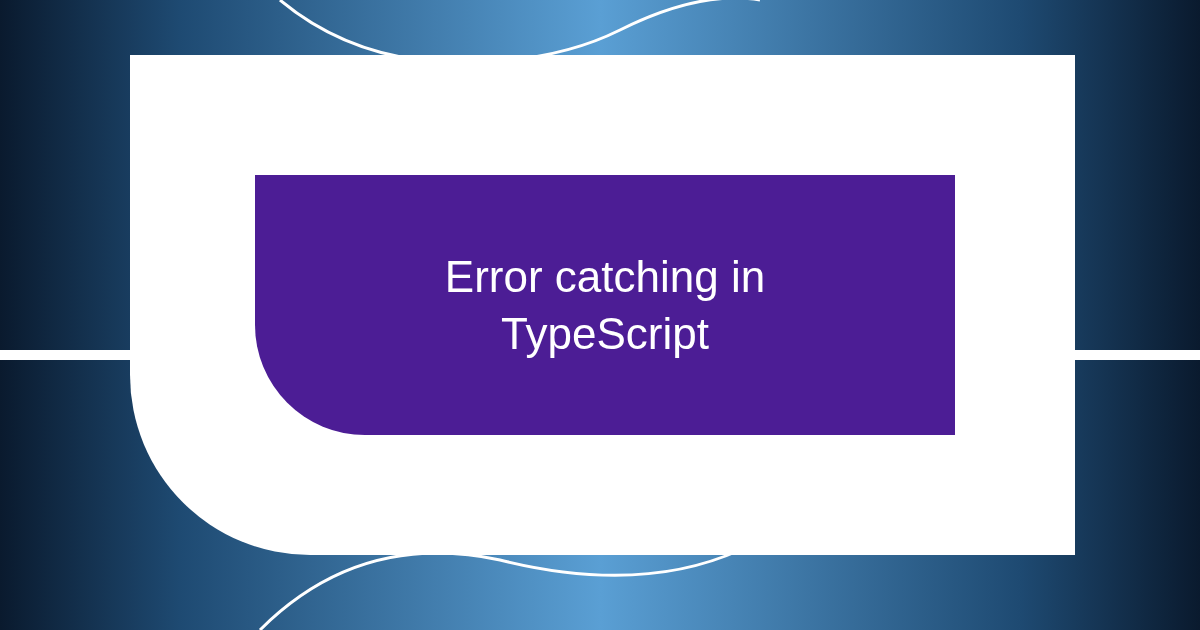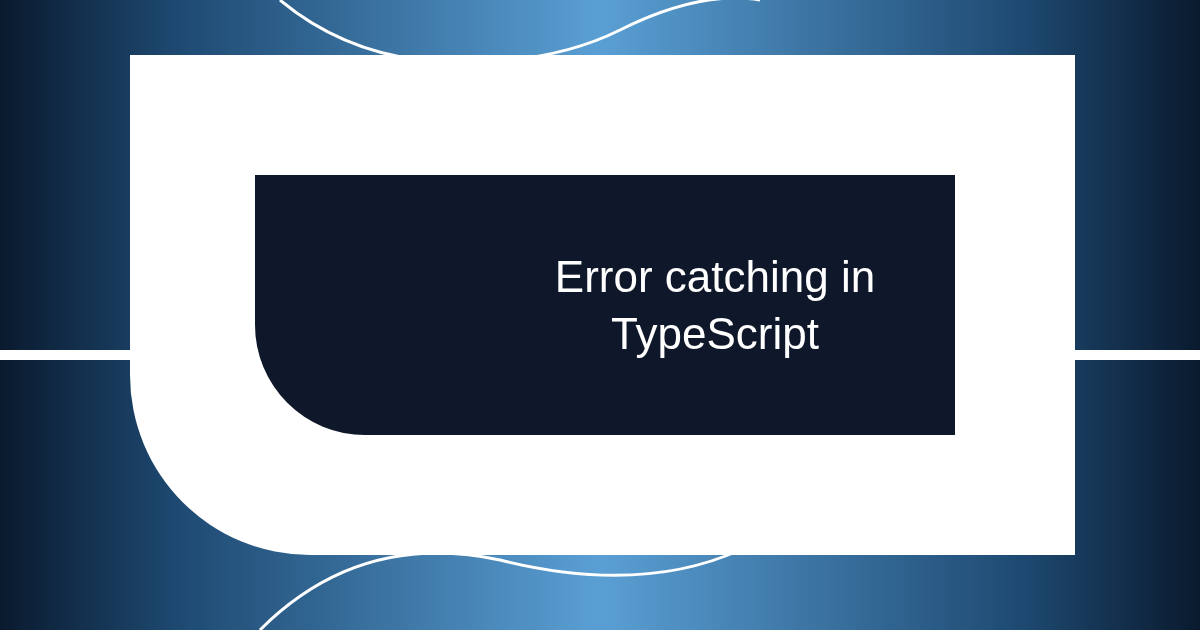--- a/index.html
+++ b/index.html
@@ -36,25 +36,25 @@
       height: 500px;
       background: white;
       border-radius: 0 0 0 180px;
     }
     .inner-shape {
       position: absolute;
       top: 175px;
       left: 255px;
       width: 700px;
       height: 260px;
-      background: #0f172a;
+      background: #4c1d95;
       border-radius: 0 0 0 110px;
       display: flex;
       align-items: center;
-      justify-content: flex-end;
+      justify-content: center;
     }
     .title-text {
       color: white;
       font-size: 44px;
       font-weight: 500;
       text-align: center;
       line-height: 1.3;
       max-width: 480px;
     }
     .wave-top {

